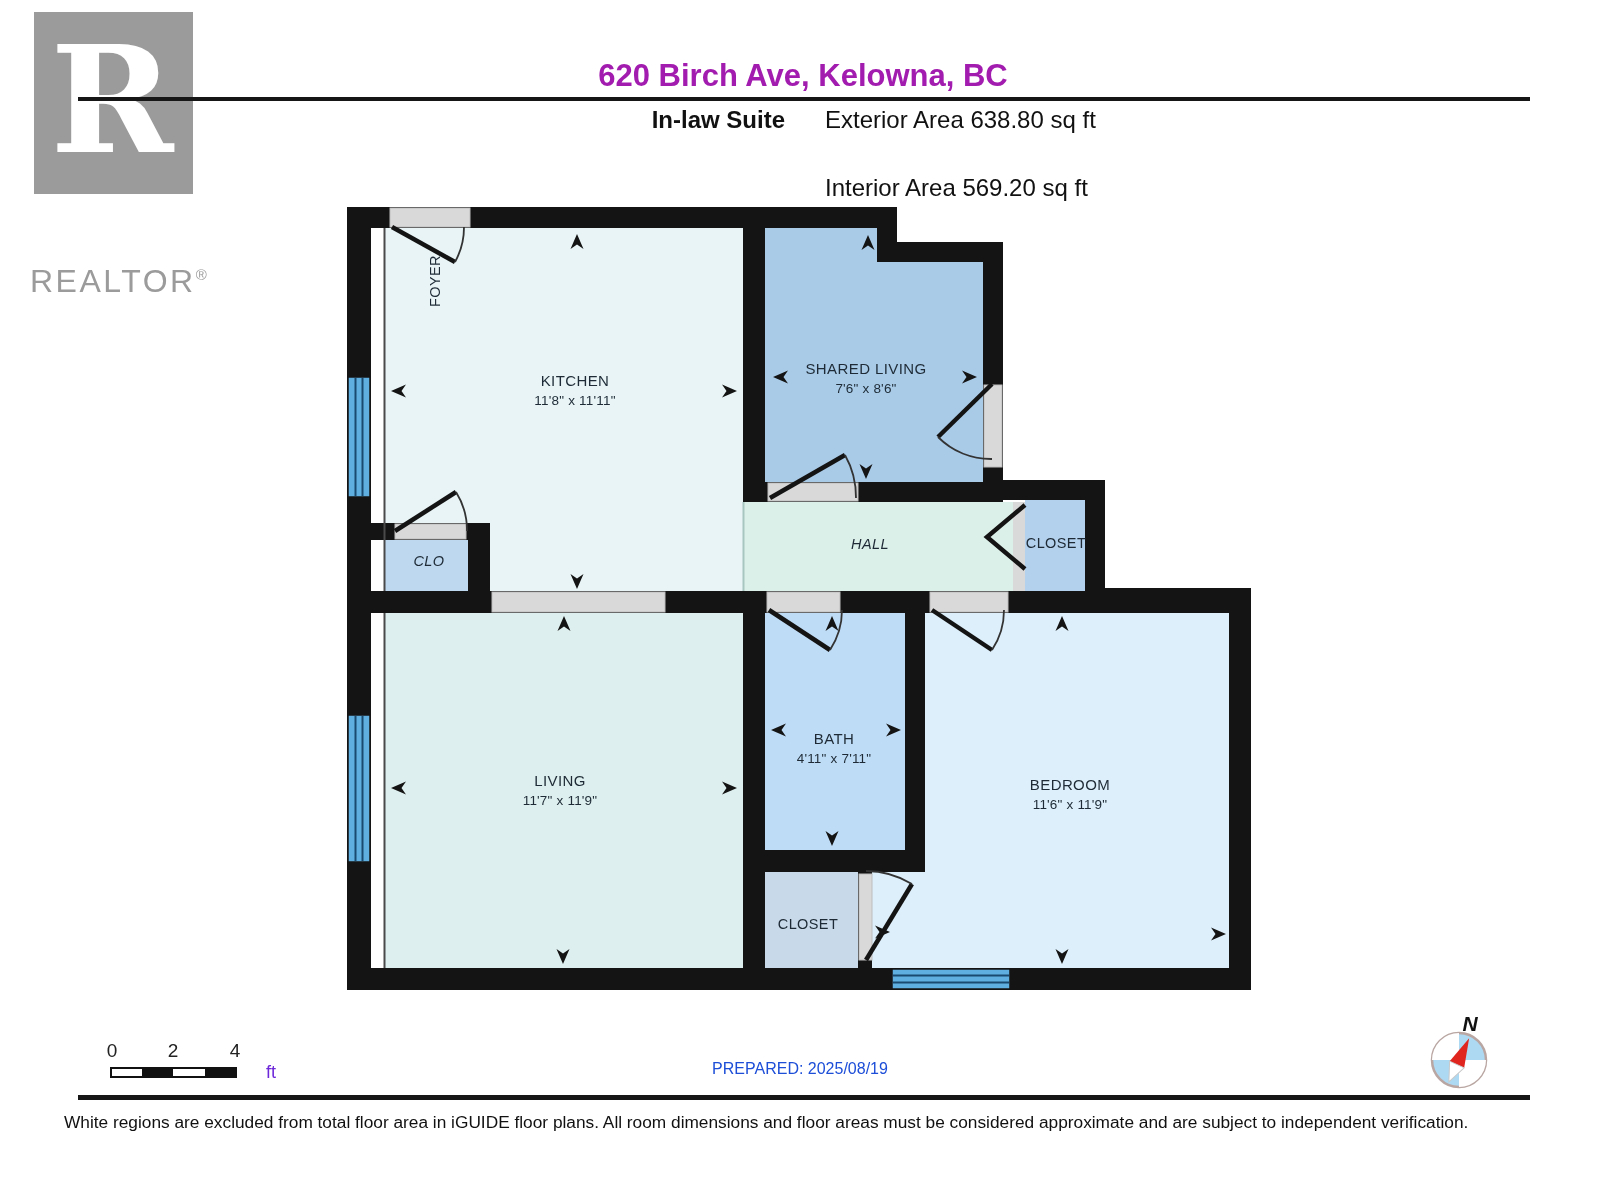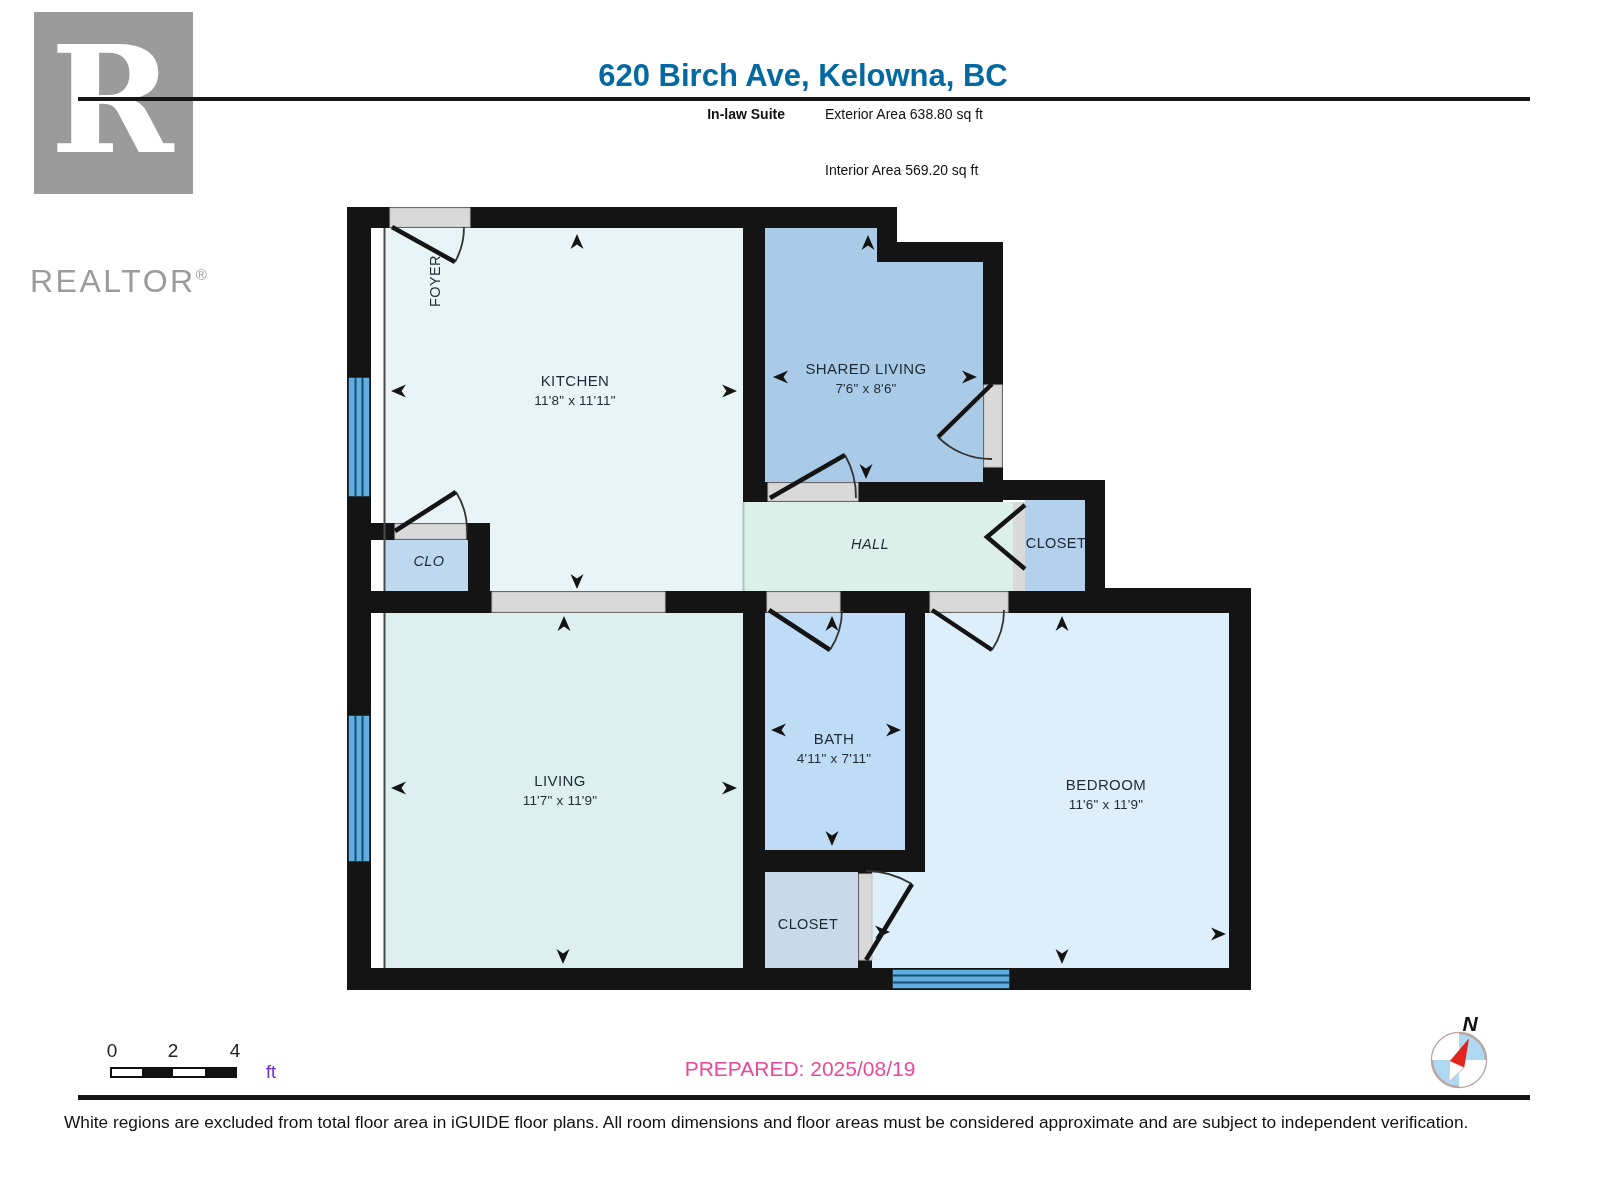--- a/index.html
+++ b/index.html
@@ -6,30 +6,30 @@
   body{width:1600px;height:1200px;position:relative;overflow:hidden;
        font-family:"Liberation Sans",sans-serif;color:#111;}
   #plan-svg{position:absolute;left:0;top:0;z-index:1;}
   .txt{position:absolute;z-index:2;white-space:nowrap;}
   .center{transform:translate(-50%,-50%);}
   .lbl{position:absolute;z-index:2;transform:translate(-50%,-50%);text-align:center;
        color:#1e2b36;font-size:15px;letter-spacing:.4px;white-space:nowrap;line-height:1.2;}
   .lbl .dims{font-size:13.5px;margin-top:3px;letter-spacing:.2px;}
   .small-lbl{font-size:14.5px;}
   .rot{transform:translate(-50%,-50%) rotate(-90deg);}
-  #page-title{left:803px;top:76px;font-size:31px;font-weight:bold;color:#0369a1;}
+  #page-title{left:803px;top:76px;font-size:31px;font-weight:bold;color:#a21caf;}
   #title-rule{position:absolute;left:78px;top:97px;width:1452px;height:4px;background:#161616;z-index:3;}
   #subtitle-grid{position:absolute;left:560px;top:106px;z-index:2;display:grid;
-       grid-template-columns:225px auto;column-gap:18px;row-gap:7px;font-size:14px;gap:40px;}
+       grid-template-columns:225px auto;column-gap:18px;row-gap:7px;font-size:24px;gap:40px;}
   #subtitle-grid .k{text-align:right;font-weight:bold;}
   #logo-letter{left:112px;top:100px;font-family:"DejaVu Serif","Liberation Serif",serif;
        font-weight:bold;font-size:148px;color:#ffffff;z-index:2;}
   #logo-word{left:30px;top:219px;font-size:32px;color:#9b9b9b;letter-spacing:2.5px;z-index:2;margin-top:44px;}
   #logo-word sup{font-size:15px;}
-  #prepared-text{left:800px;top:1069px;font-size:21px;color:#ec4899;}
+  #prepared-text{left:800px;top:1069px;font-size:16px;color:#1d4ed8;}
   #disclaimer-text{left:64px;top:1122px;font-size:17.3px;color:#111;transform:translateY(-50%);}
   #footer-rule{position:absolute;left:78px;top:1095px;width:1452px;height:5px;background:#161616;z-index:3;}
   .scale-num{font-size:19px;color:#222;}
   #scale-unit{left:266px;top:1072px;font-size:18px;color:#6d28d9;transform:translateY(-50%);}
   #compass-n{left:1470px;top:1024px;font-size:21px;font-style:italic;font-weight:bold;color:#111;}
 </style>
 </head>
 <body>
 
 <svg id="plan-svg" width="1600" height="1200" viewBox="0 0 1600 1200" xmlns="http://www.w3.org/2000/svg">
@@ -190,21 +190,21 @@
   <div class="dims">7'6" x 8'6"</div>
 </div>
 <div class="lbl" style="left:560px;top:791px;">
   <div>LIVING</div>
   <div class="dims">11'7" x 11'9"</div>
 </div>
 <div class="lbl" style="left:834px;top:749px;">
   <div>BATH</div>
   <div class="dims">4'11" x 7'11"</div>
 </div>
-<div class="lbl" style="left:1070px;top:795px;margin-left:36px;">
+<div class="lbl" style="left:1070px;top:795px;">
   <div>BEDROOM</div>
   <div class="dims">11'6" x 11'9"</div>
 </div>
 <div class="lbl small-lbl" style="left:870px;top:545px;font-style:italic;">HALL</div>
 <div class="lbl small-lbl" style="left:1056px;top:544px;">CLOSET</div>
 <div class="lbl small-lbl" style="left:429px;top:562px;font-style:italic;">CLO</div>
 <div class="lbl small-lbl" style="left:808px;top:925px;">CLOSET</div>
 <div class="lbl small-lbl rot" style="left:436px;top:281px;">FOYER</div>
 
 <div class="txt center scale-num" style="left:112px;top:1051px;">0</div>

